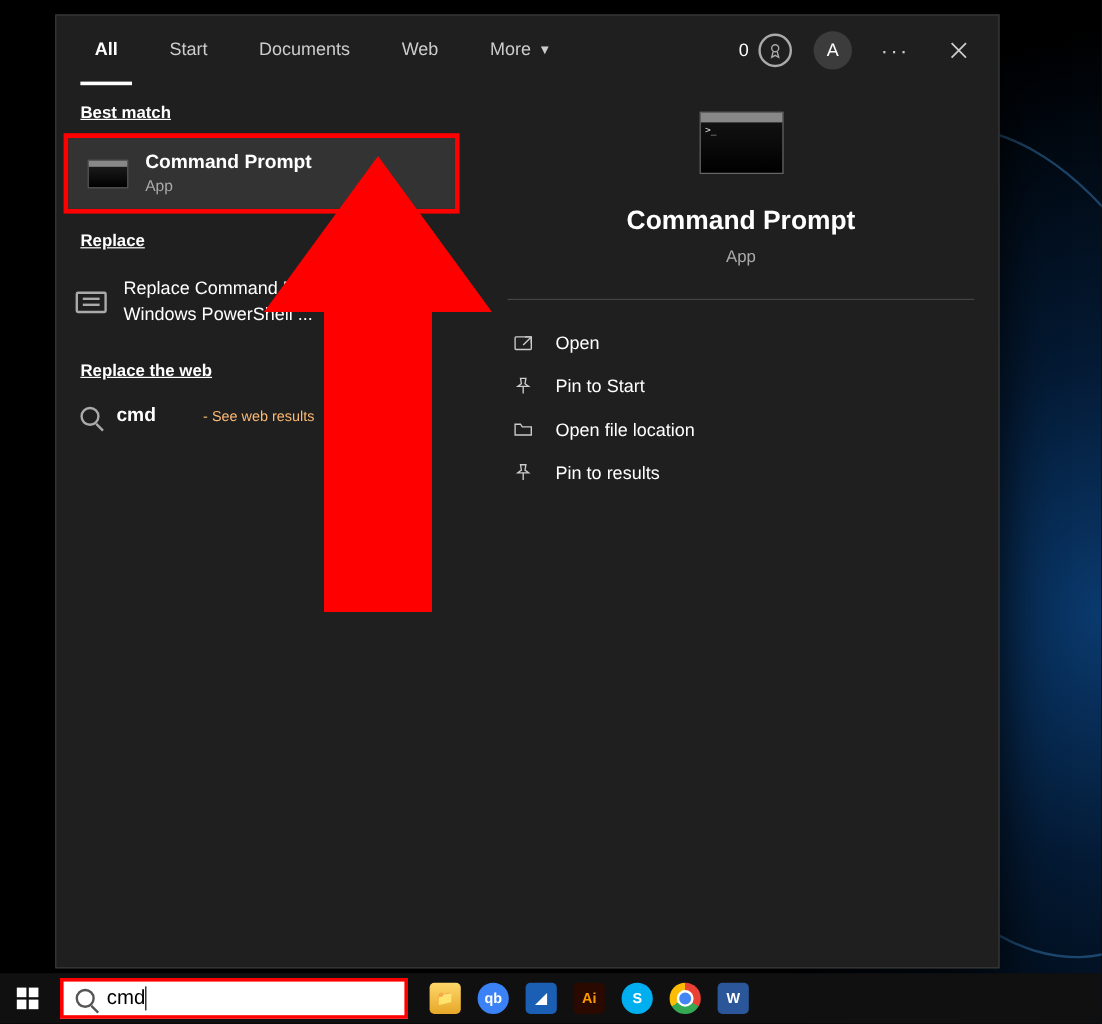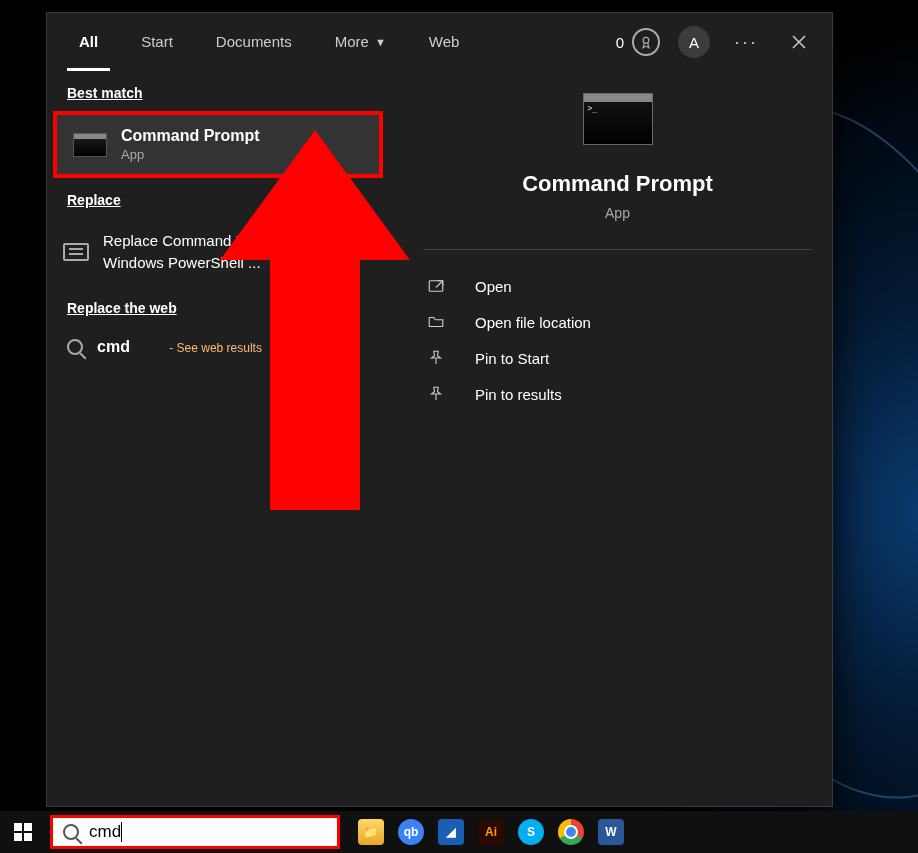--- a/index.html
+++ b/index.html
@@ -50,21 +50,21 @@
   .web-row .q { font-size:16px;font-weight:600; }
   .web-row .hint { font-size:12px;color:#fdba74;padding-left:36px; }
 
   .right-col .hero { display:flex; flex-direction:column; align-items:center; padding-top: 14px; }
   .cmd-icon-lg { width: 70px; height: 52px; background: linear-gradient(#151515,#000); border:1px solid #666; position:relative; }
   .cmd-icon-lg::before { content:"";position:absolute;top:0;left:0;right:0;height:8px;background:#888; }
   .cmd-icon-lg::after { content:">_"; position:absolute; top:10px; left:4px; color:#ddd; font-size:8px; font-family:monospace; }
   .hero-title { font-size: 22px; font-weight: 600; margin-top: 26px; text-align:center; }
   .hero-sub { font-size: 14px; color: #aaa; margin-top: 8px; }
   .divider { height:1px; background:#444; margin: 28px 0 18px 0; }
-  .action { display:flex; align-items:center; gap:30px; padding: 9px 4px; font-size:15px; cursor:pointer; }
+  .action { display:flex; align-items:center; gap:18px; padding: 9px 4px; font-size:15px; cursor:pointer; }
   .action svg { width:18px; height:18px; stroke:#ccc; fill:none; stroke-width:1.5; }
 
   .taskbar { position:absolute; left:0; right:0; bottom:0; height:42px; background:#101010; display:flex; align-items:center; }
   .start-btn { width:46px; height:42px; display:flex;align-items:center;justify-content:center; cursor:pointer; }
   .win-logo { width:18px;height:18px;display:grid;grid-template-columns:1fr 1fr;grid-template-rows:1fr 1fr;gap:2px; }
   .win-logo span { background:#fff; }
   .search-box-wrap { width:290px; height:34px; margin:0 4px; border:3px solid #f00; background:#fff; display:flex; align-items:center; padding:0 10px; gap:10px; }
   .search-box-wrap .search-glyph { border-color:#555; }
   .search-box-wrap .search-glyph::after { background:#555; }
   .search-input { border:none; outline:none; font-size:17px; flex:1; background:transparent; color:#000; }
@@ -78,25 +78,25 @@
 </head>
 <body>
 
 <div class="desktop-bg"></div>
 
 <div class="search-panel">
   <div class="top-tabs">
     <div class="tab active">All</div>
     <div class="tab">Start</div>
     <div class="tab">Documents</div>
+    <div class="tab">Web</div>
     <div class="tab tab-more">
       <span>More</span>
       <span style="font-size:11px;">▼</span>
     </div>
-    <div class="tab">Web</div>
     <div class="top-right">
       <div class="rewards">
         <span>0</span>
         <span class="rewards-circle">
           <svg width="14" height="14" viewBox="0 0 24 24" fill="none" stroke="#aaa" stroke-width="2">
               <circle cx="12" cy="9" r="5"></circle>
               <path d="M9 14l-2 8 5-3 5 3-2-8"></path>
             </svg>
         </span>
       </div>
@@ -152,30 +152,30 @@
       <div class="action">
         <svg viewBox="0 0 24 24">
             <rect x="3" y="5" width="18" height="14" rx="1"></rect>
             <path d="M14 5l7 0 0 7"></path>
             <path d="M21 5l-9 9"></path>
           </svg>
         <span>Open</span>
       </div>
       <div class="action">
         <svg viewBox="0 0 24 24">
-            <path d="M3 6h6l2 3h10v9H3z"></path>
-          </svg>
-        <span>Open file location</span>
-      </div>
-      <div class="action">
-        <svg viewBox="0 0 24 24">
             <path d="M9 3h6l-1 6 4 3H6l4-3-1-6z"></path>
             <path d="M12 12v8"></path>
           </svg>
         <span>Pin to Start</span>
+      </div>
+      <div class="action">
+        <svg viewBox="0 0 24 24">
+            <path d="M3 6h6l2 3h10v9H3z"></path>
+          </svg>
+        <span>Open file location</span>
       </div>
       <div class="action">
         <svg viewBox="0 0 24 24">
             <path d="M9 3h6l-1 6 4 3H6l4-3-1-6z"></path>
             <path d="M12 12v8"></path>
           </svg>
         <span>Pin to results</span>
       </div>
     </div>
   </div>

